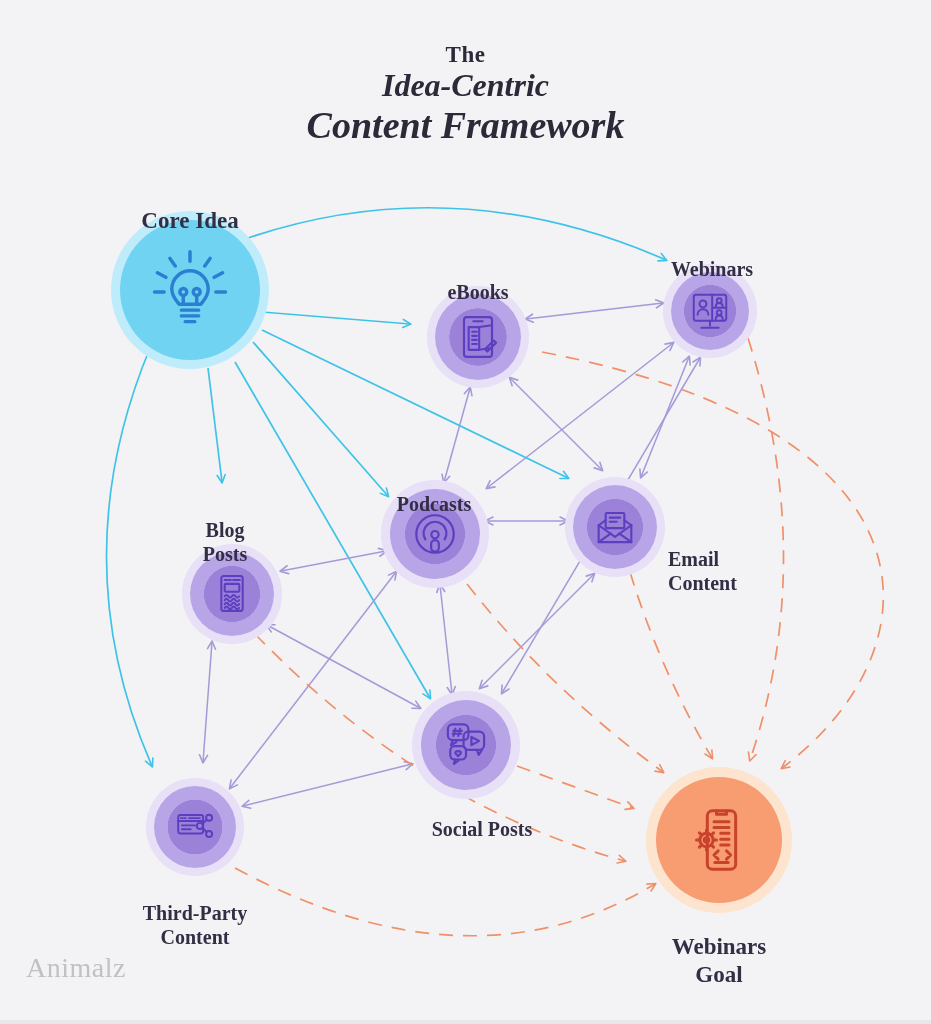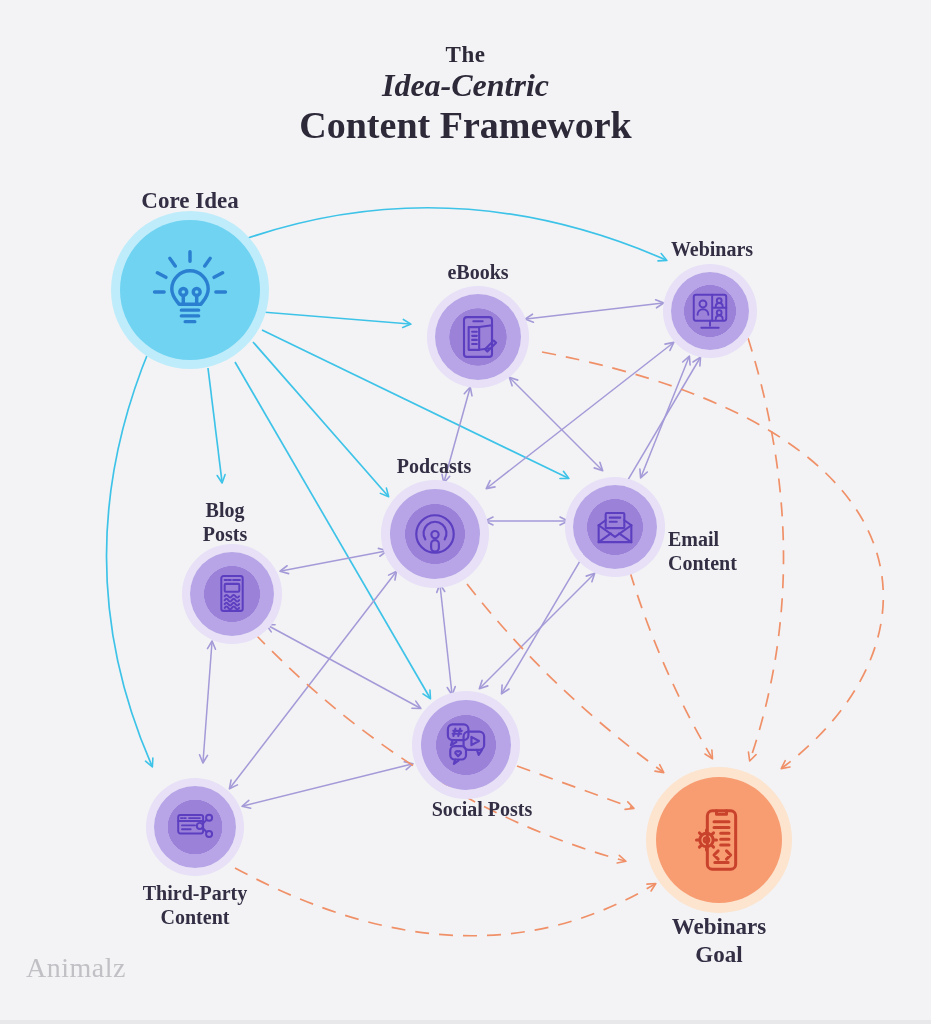--- a/index.html
+++ b/index.html
@@ -6,32 +6,33 @@
   .canvas{
     position:relative;
     width:931px;height:1020px;
     background:#f3f3f5;
     overflow:hidden;
     font-family:"Liberation Serif","DejaVu Serif",serif;
   }
   .title{position:absolute;top:42px;left:0;width:100%;text-align:center;color:#2d2939;}
   .title .t1{font-size:23px;font-weight:700;letter-spacing:.5px;}
   .title .t2{font-size:32px;font-weight:700;font-style:italic;line-height:1.12;}
-  .title .t3{font-size:38px;font-weight:700;line-height:1.12;}
+  .title .t3{font-size:38px;font-weight:700;line-height:1.12;font-style:italic;}
   #edge-layer{position:absolute;left:0;top:0;}
   .edge{fill:none;}
   .edge-core{stroke-width:1.7;}
   .edge-mutual{stroke-width:1.5;}
   .edge-goal{stroke-width:1.7;stroke-dasharray:14 10;}
   .node{position:absolute;border-radius:50%;display:flex;align-items:center;justify-content:center;}
   .node svg{display:block;}
   .node-label{
     position:absolute;font-weight:700;color:#332e44;
     font-size:20px;line-height:1.22;white-space:pre-line;text-align:center;
     transform:translate(-50%,-50%);
+    margin-top:20px;
   }
   .node-label.pos-right{text-align:left;transform:translate(0,-50%);}
   .node-label.big{font-size:23px;}
   .watermark{
     position:absolute;left:26px;top:952px;
     font-size:28px;color:#c1c0c5;letter-spacing:.5px;font-weight:400;
   }
 </style>
 </head>
 <body>
@@ -122,21 +123,21 @@
       </div>
       <div class="node-label pos-top" style="left: 712px; top: 249px; font-family: Liberation Serif, serif;">Webinars</div>
       <div class="node" style="left: 390px; top: 489px; width: 90px; height: 90px; background: radial-gradient(closest-side, rgb(156, 129, 216) 66%, rgb(183, 165, 231) 67%); box-shadow: rgb(231, 224, 247) 0px 0px 0px 9px;">
         <svg width="58" height="58" viewBox="0 0 48 48" fill="none" stroke="#5b3fc0" stroke-width="1.8" stroke-linecap="round" stroke-linejoin="round">
           <circle cx="24" cy="24" r="15.5"></circle>
    <path d="M16 28.5 a9.5 9.5 0 1 1 16 0"></path>
    <circle cx="24" cy="24.5" r="3"></circle>
    <rect x="20.8" y="29" width="6.4" height="9.5" rx="3.2"></rect>
         </svg>
       </div>
-      <div class="node-label pos-top" style="left: 434px; top: 466px;">Podcasts</div>
+      <div class="node-label pos-top" style="left: 434px; top: 484px;">Podcasts</div>
       <div class="node" style="left: 190px; top: 552px; width: 84px; height: 84px; background: radial-gradient(closest-side, rgb(156, 129, 216) 66%, rgb(183, 165, 231) 67%); box-shadow: rgb(231, 224, 247) 0px 0px 0px 8px;">
         <svg width="54" height="54" viewBox="0 0 48 48" fill="none" stroke="#5b3fc0" stroke-width="1.8" stroke-linecap="round" stroke-linejoin="round">
           <rect x="14.5" y="8" width="19" height="31" rx="2"></rect>
    <path d="M17.5 11.5 h2 M21 11.5 h2 M25 11.5 h6"></path>
    <rect x="17.5" y="15" width="13" height="7" rx="1"></rect>
    <path d="M17.5 26 q1.6 -2.4 3.2 0 t3.2 0 t3.2 0 t3.2 0"></path>
    <path d="M17.5 29.5 q1.6 -2.4 3.2 0 t3.2 0 t3.2 0 t3.2 0"></path>
    <path d="M17.5 33 q1.6 -2.4 3.2 0 t3.2 0 t3.2 0 t3.2 0"></path>
    <path d="M17.5 36.3 q1.6 -2.4 3.2 0 t3.2 0 t3.2 0 t3.2 0"></path>
         </svg>

